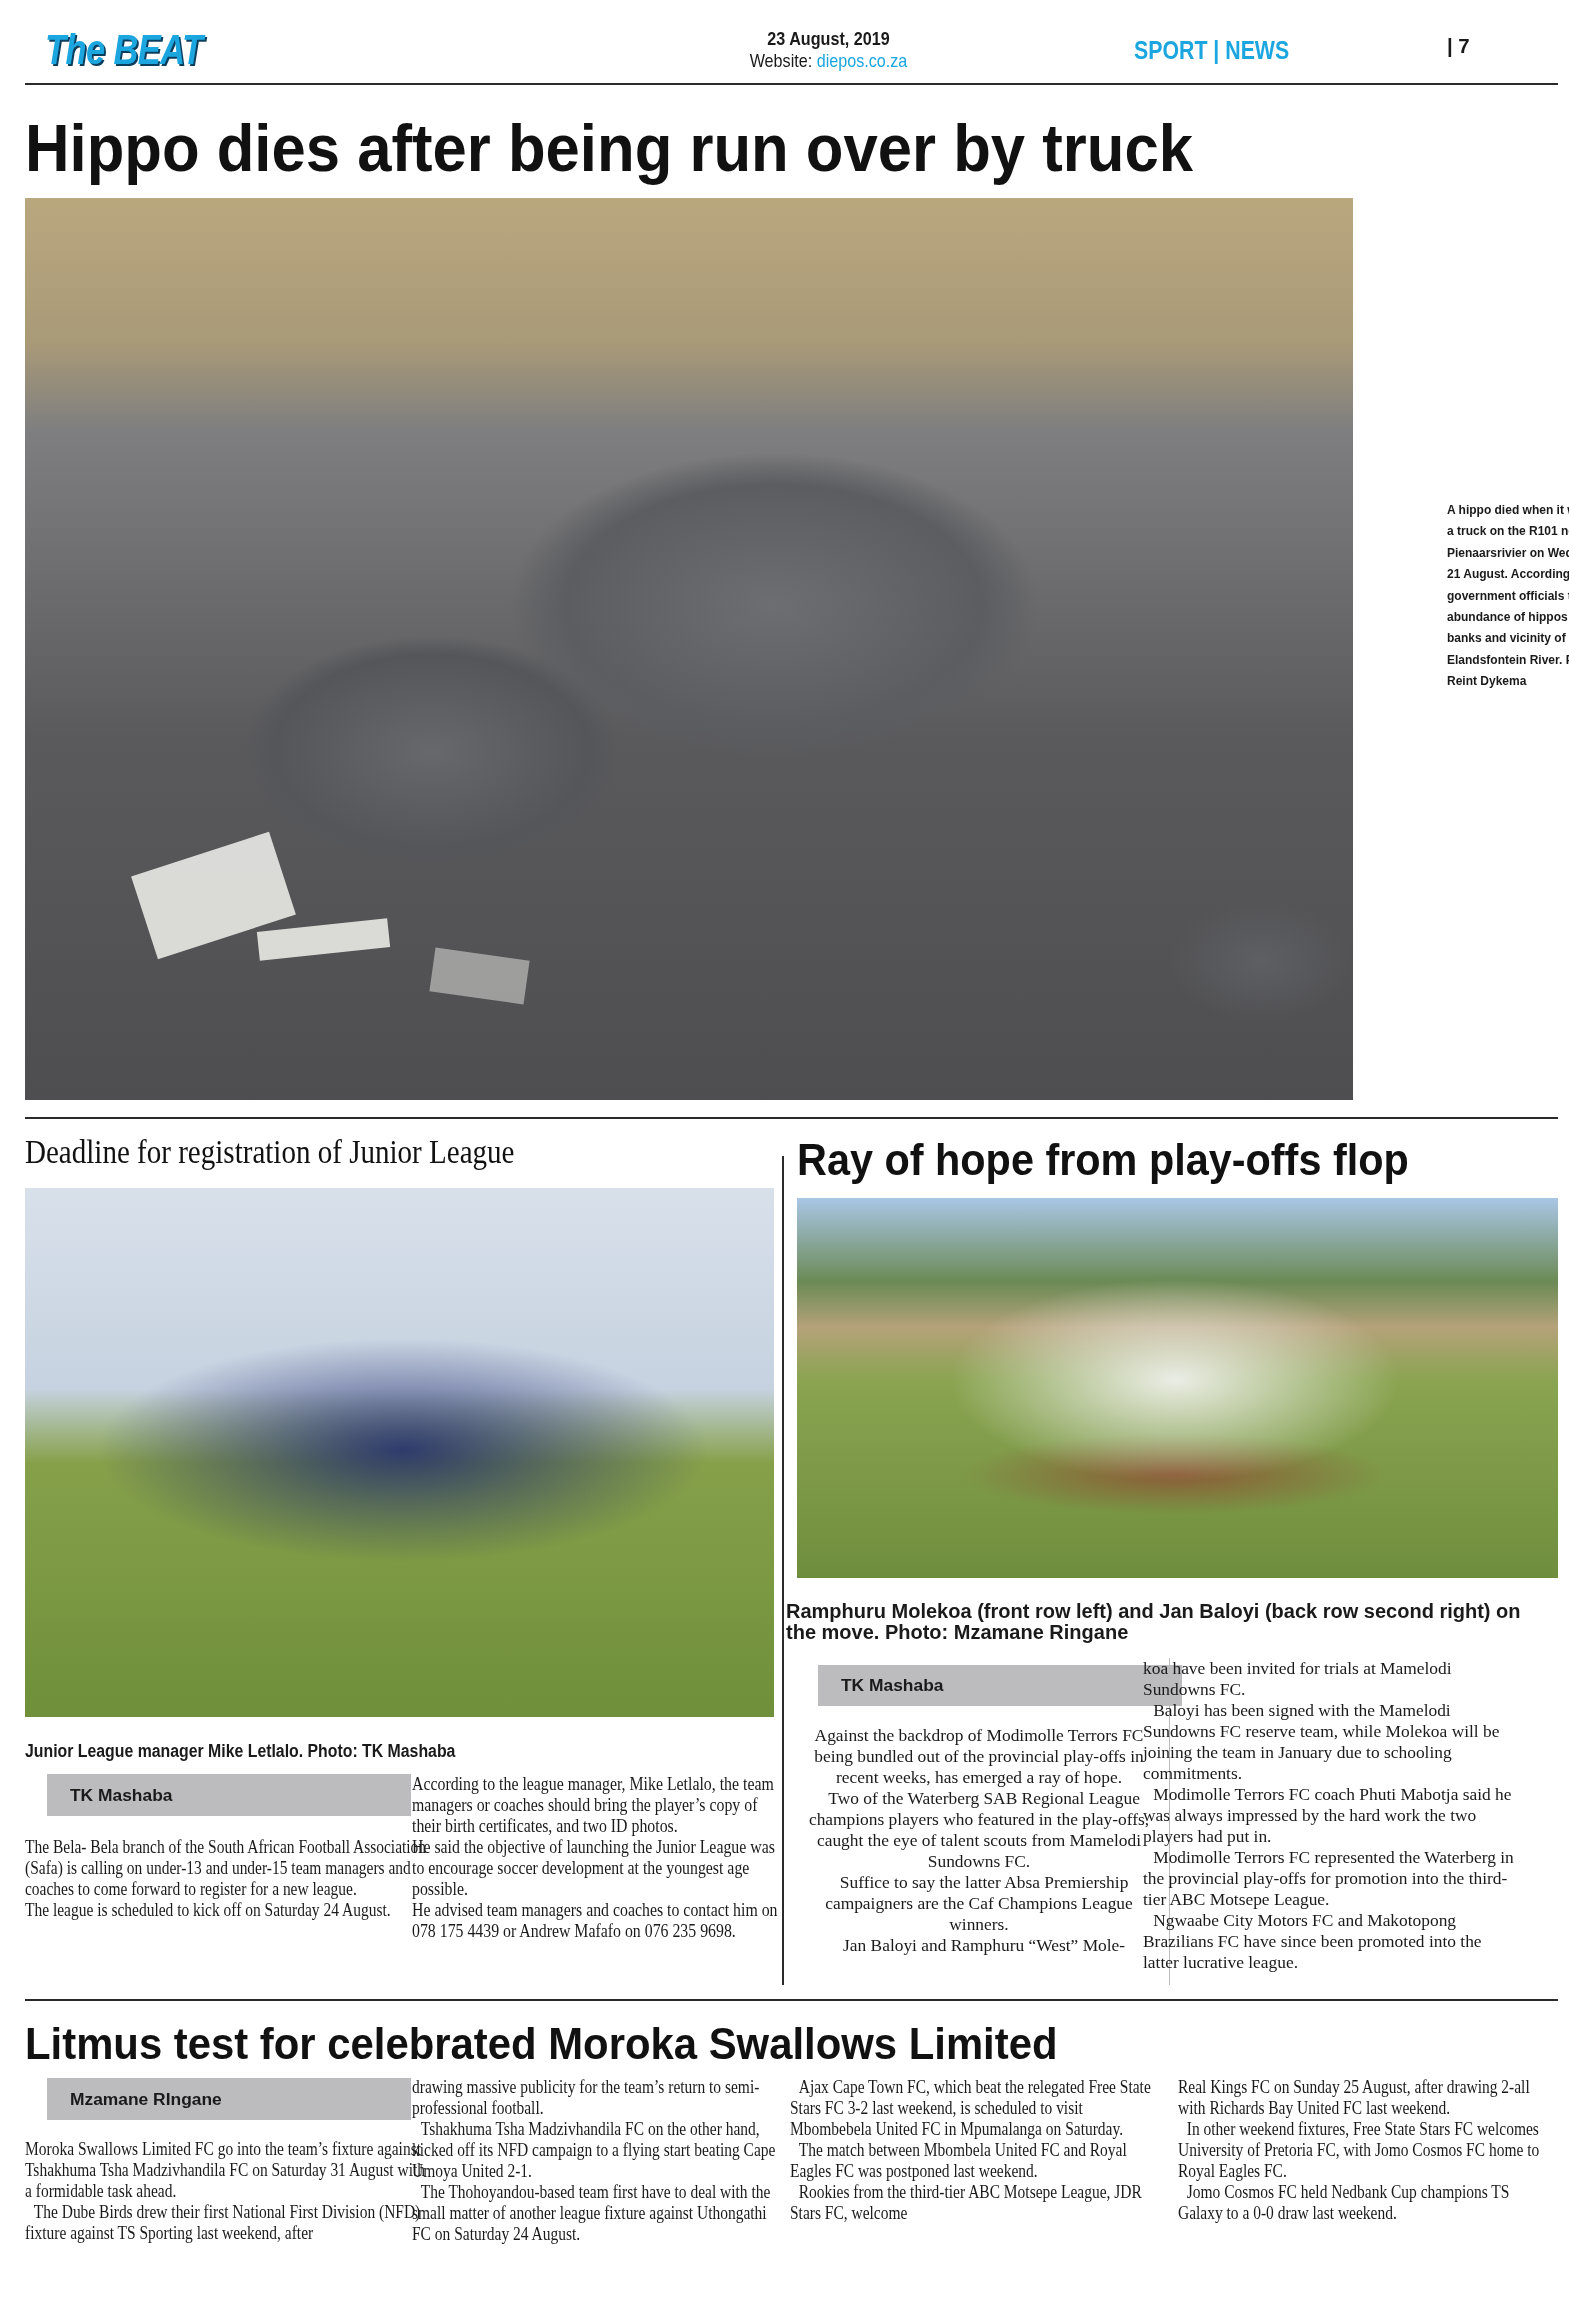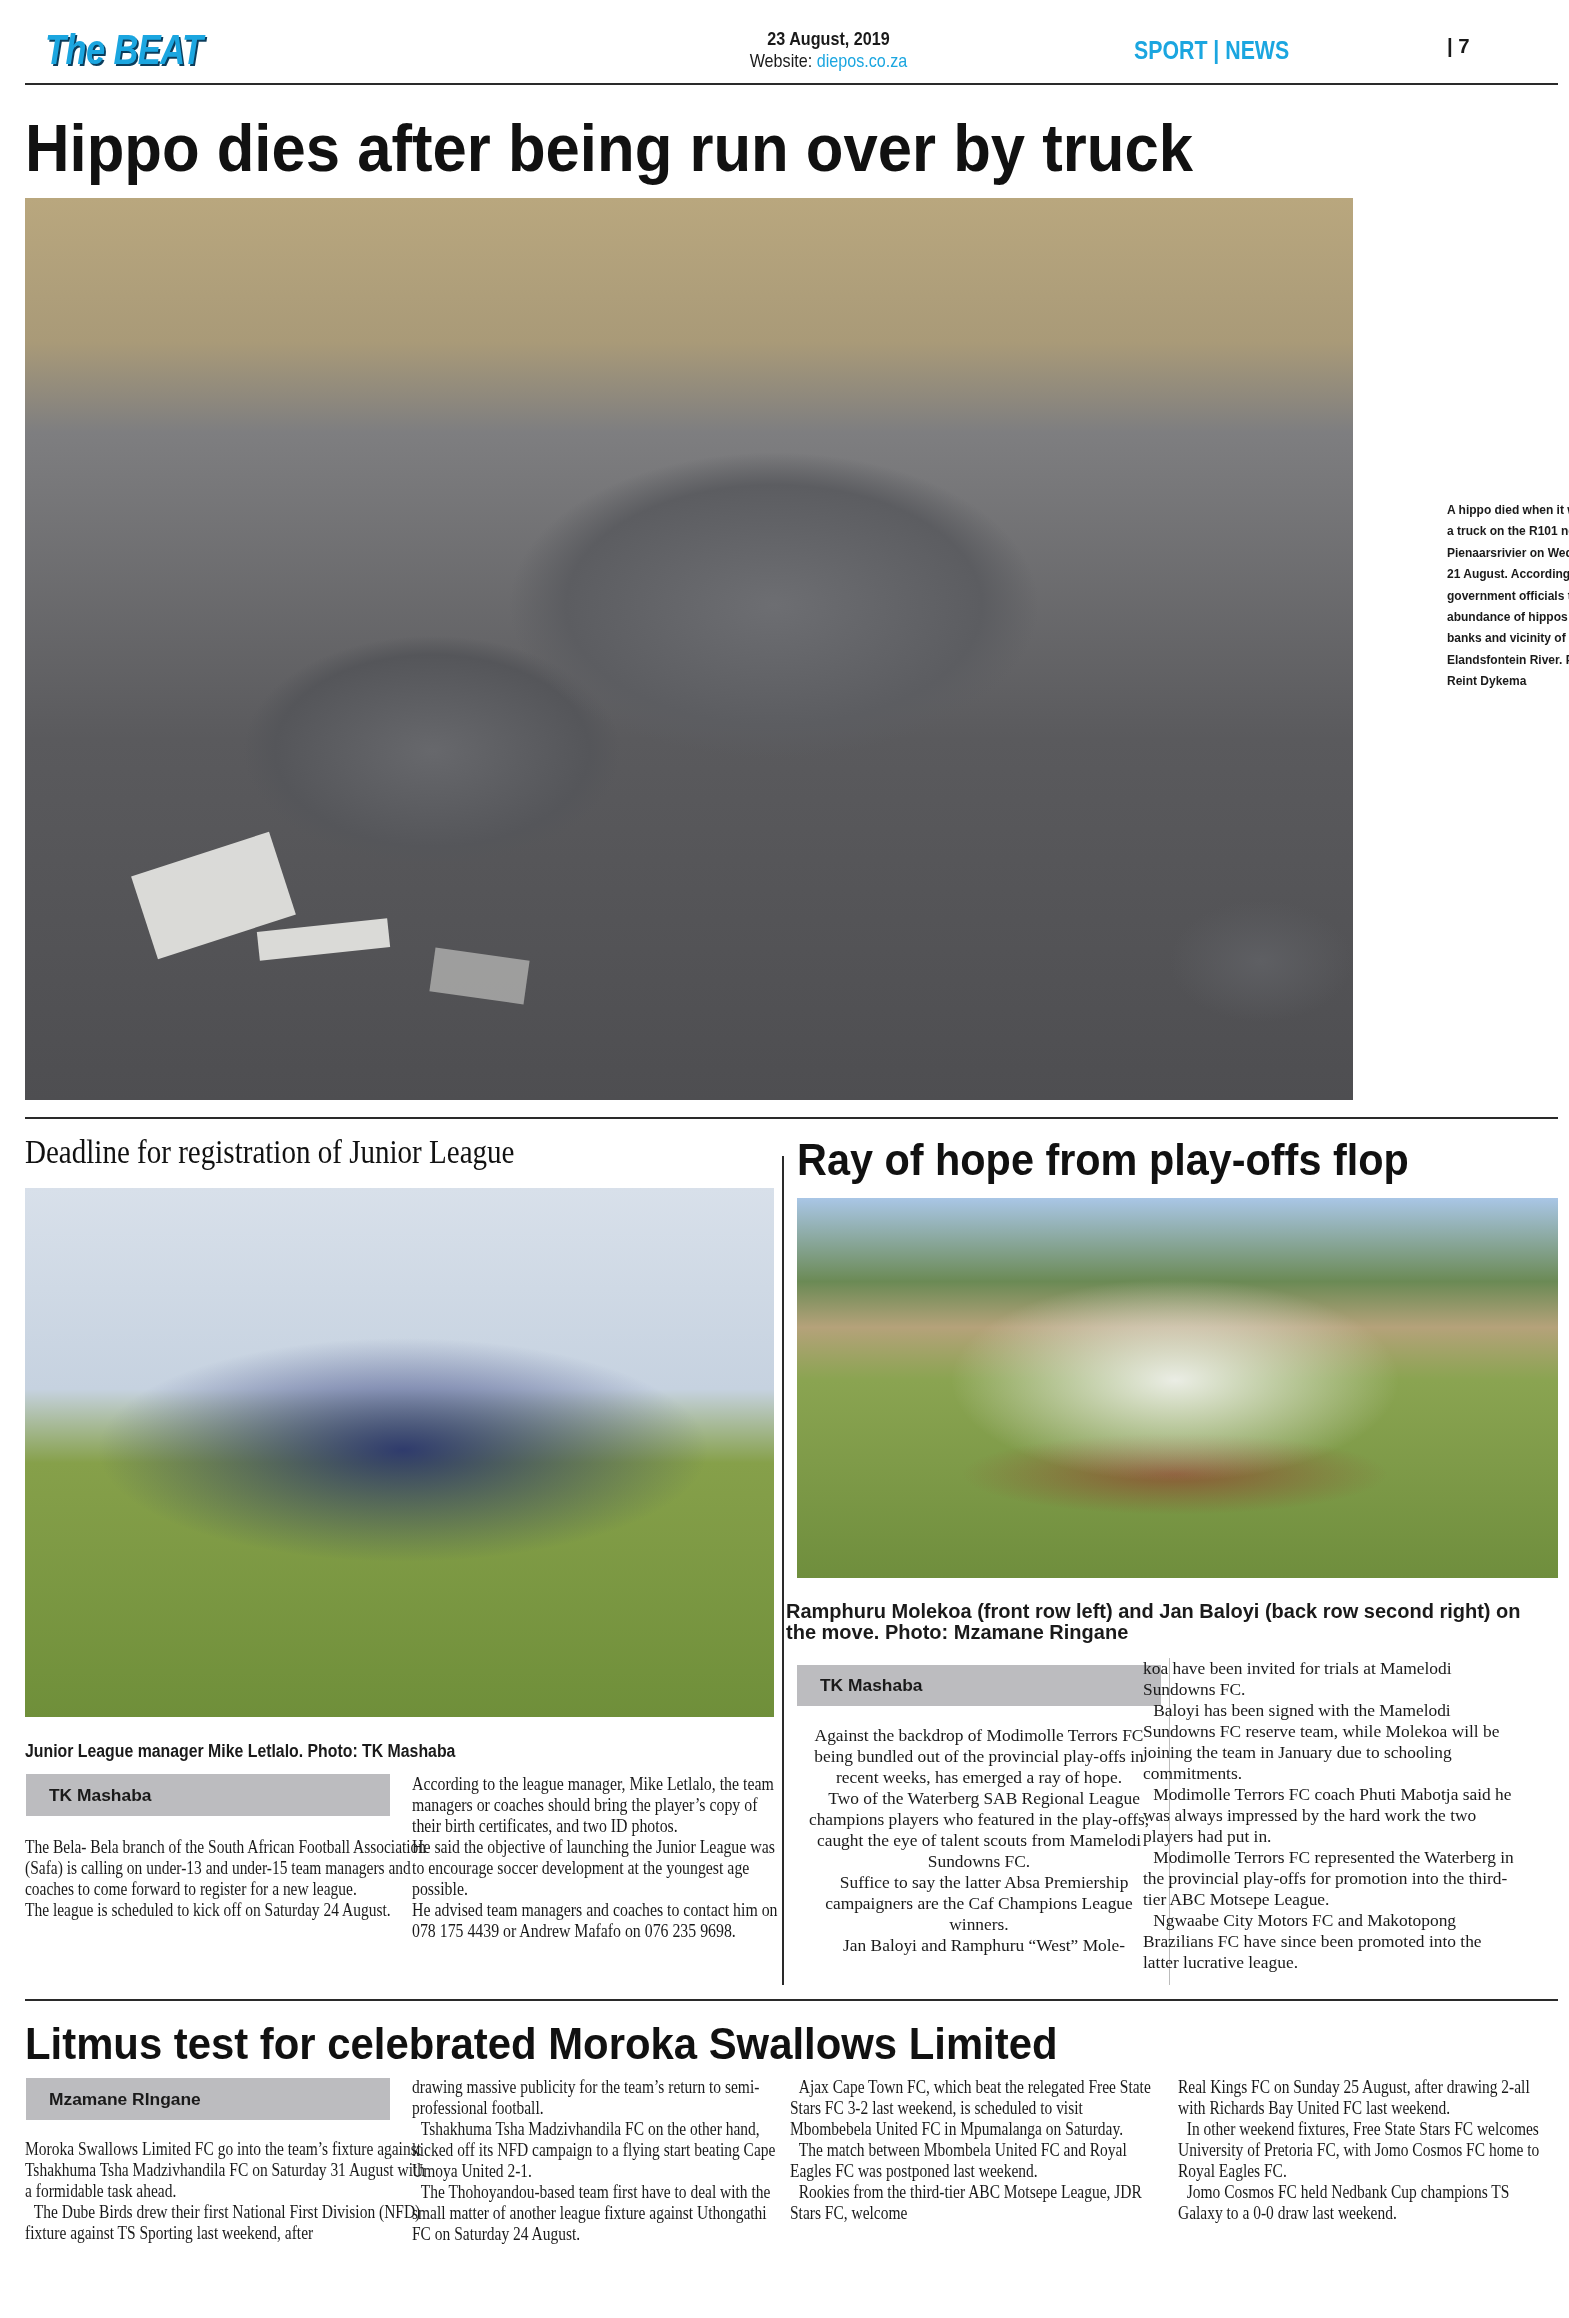--- a/index.html
+++ b/index.html
@@ -45,21 +45,21 @@
       linear-gradient(180deg, #a9c6e6 0%, #6b8a55 22%, #b5a27a 34%, #8aa451 48%, #6f8e3d 100%);
   }
 
   
   .cap { font-family: "Liberation Sans", sans-serif; font-weight: bold; color: #1a1a1a; }
   .cap-hippo { left: 1447px; top: 500px; width: 182px; font-size: 12px; line-height: 21.4px; }
   .cap-junior { left: 25px; top: 1741px; font-size: 18px; white-space: nowrap; transform: scaleX(0.88); transform-origin: left top; }
   .cap-team { left: 786px; top: 1601px; width: 763px; font-size: 20px; line-height: 21px; }
 
   
-  .byline { background: #bcbcbf; font-family: "Liberation Sans", sans-serif; font-weight: bold; font-size: 17.4px; color: #1a1a1a; box-sizing: border-box; padding-left: 23px; display: flex; align-items: center; }
+  .byline { background: #bcbcbf; font-family: "Liberation Sans", sans-serif; font-weight: bold; font-size: 17.4px; color: #1a1a1a; box-sizing: border-box; padding-left: 23px; display: flex; align-items: center; margin-left: 21px; }
   .by1 { left: 26px; top: 1774px; width: 364px; height: 42px; }
   .by2 { left: 797px; top: 1665px; width: 364px; height: 41px; }
   .by3 { left: 26px; top: 2078px; width: 364px; height: 42px; }
 
   
   .copy { font-family: "Liberation Serif", serif; font-size: 18px; line-height: 21px; color: #1a1a1a; text-align: left; }
   .copy p { margin: 0; }
   .copy p.ind { text-indent: 10.2px; }
   .condensed { transform: scaleX(0.86); transform-origin: left top; }
 

